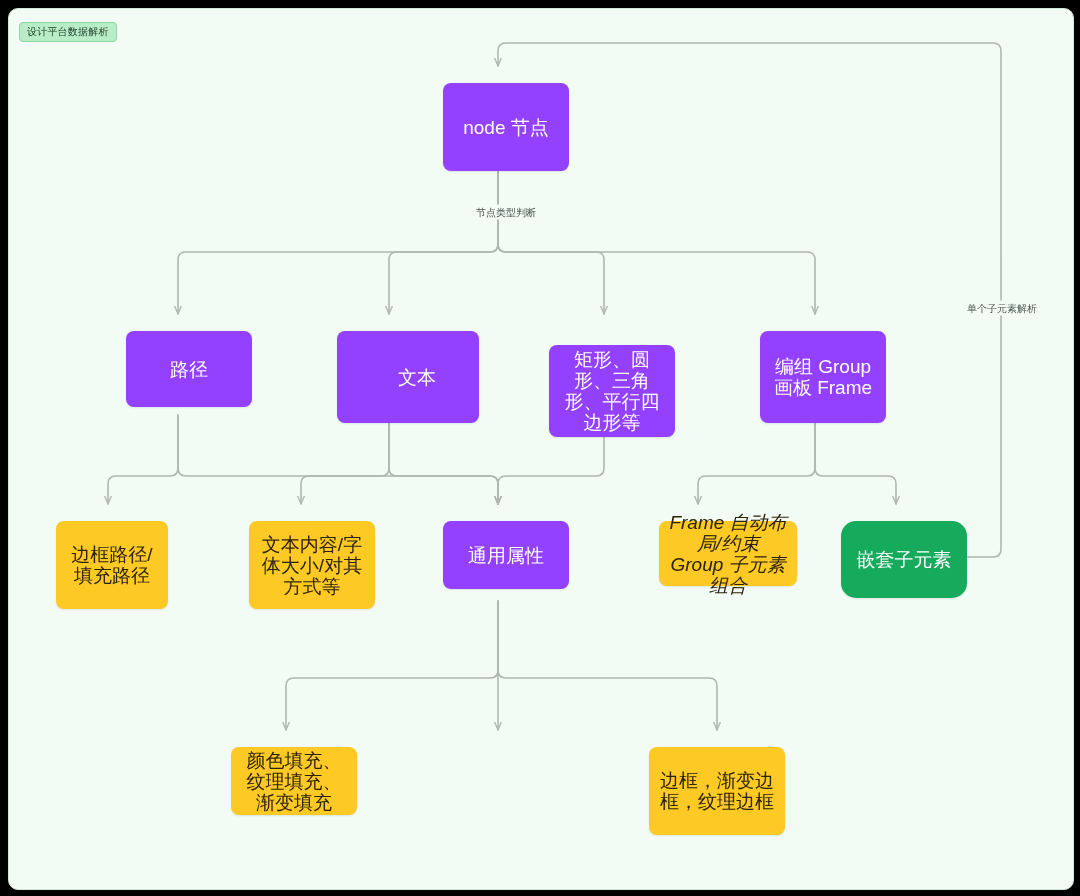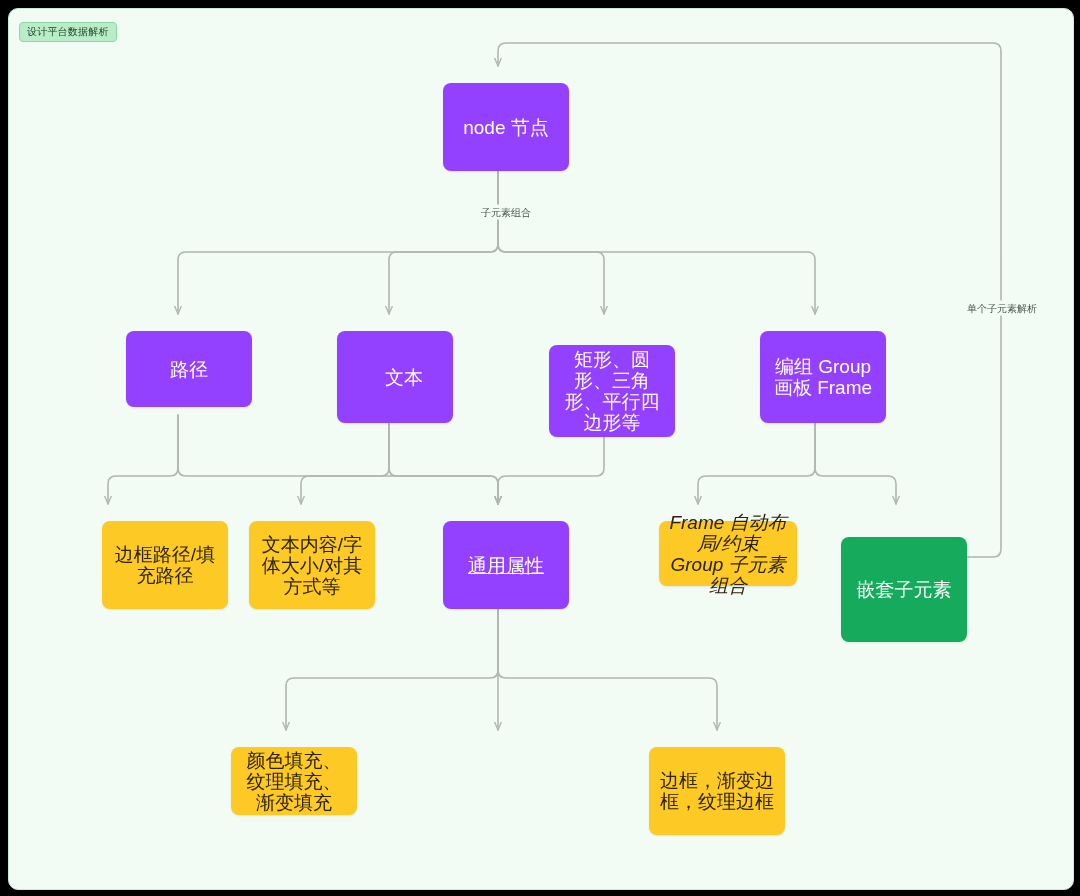--- a/index.html
+++ b/index.html
@@ -130,58 +130,58 @@
   </svg>
 
   <div class="node purple" style="left:434px; top:74px; width:126px; height:88px;">
     <span>node 节点</span>
   </div>
 
   <div class="node purple" style="left:117px; top:322px; width:126px; height:76px;">
     <span>路径</span>
   </div>
 
-  <div class="node purple" style="left:328px; top:322px; width:116px; height:92px;padding-left:28px;">
+  <div class="node purple" style="left:328px; top:322px; width:142px; height:92px;padding-left:28px;">
     <span>文本</span>
   </div>
 
   <div class="node purple" style="left:540px; top:336px; width:126px; height:92px;">
     <span>矩形、圆形、三角形、平行四边形等</span>
   </div>
 
   <div class="node purple" style="left:751px; top:322px; width:126px; height:92px;">
     <span>编组 Group 画板 Frame</span>
   </div>
 
-  <div class="node yellow" style="left:47px; top:512px; width:126px; height:88px;margin-left:46px;">
+  <div class="node yellow" style="left:47px; top:512px; width:112px; height:88px;">
     <span>边框路径/填充路径</span>
   </div>
 
   <div class="node yellow" style="left:240px; top:512px; width:126px; height:88px;">
     <span>文本内容/字体大小/对其方式等</span>
   </div>
 
-  <div class="node purple" style="left:434px; top:512px; width:126px; height:88px;text-decoration:underline;">
+  <div class="node purple" style="left:434px; top:512px; width:126px; height:68px;">
     <span>通用属性</span>
   </div>
 
   <div class="node yellow" style="left:650px; top:512px; width:138px; height:65px;font-style:italic;">
     <span>Frame 自动布局/约束 Group 子元素组合</span>
   </div>
 
-  <div class="node green" style="left:832px; top:528px; width:126px; height:105px;">
+  <div class="node green" style="left:832px; top:512px; width:126px; height:77px;border-radius:15px;">
     <span>嵌套子元素</span>
   </div>
 
   <div class="node yellow" style="left:222px; top:738px; width:126px; height:68px;">
     <span>颜色填充、纹理填充、渐变填充</span>
   </div>
 
 
   <div class="node yellow" style="left:640px; top:738px; width:136px; height:88px;">
     <span>边框，渐变边框，纹理边框</span>
   </div>
 
-  <div class="edge-label" style="left:497px; top:203px;">子元素组合</div>
+  <div class="edge-label" style="left:497px; top:203px;">节点类型判断</div>
 
   <div class="edge-label" style="left:993px; top:299px;">单个子元素解析</div>
 
 </div>
 
 </body></html>

